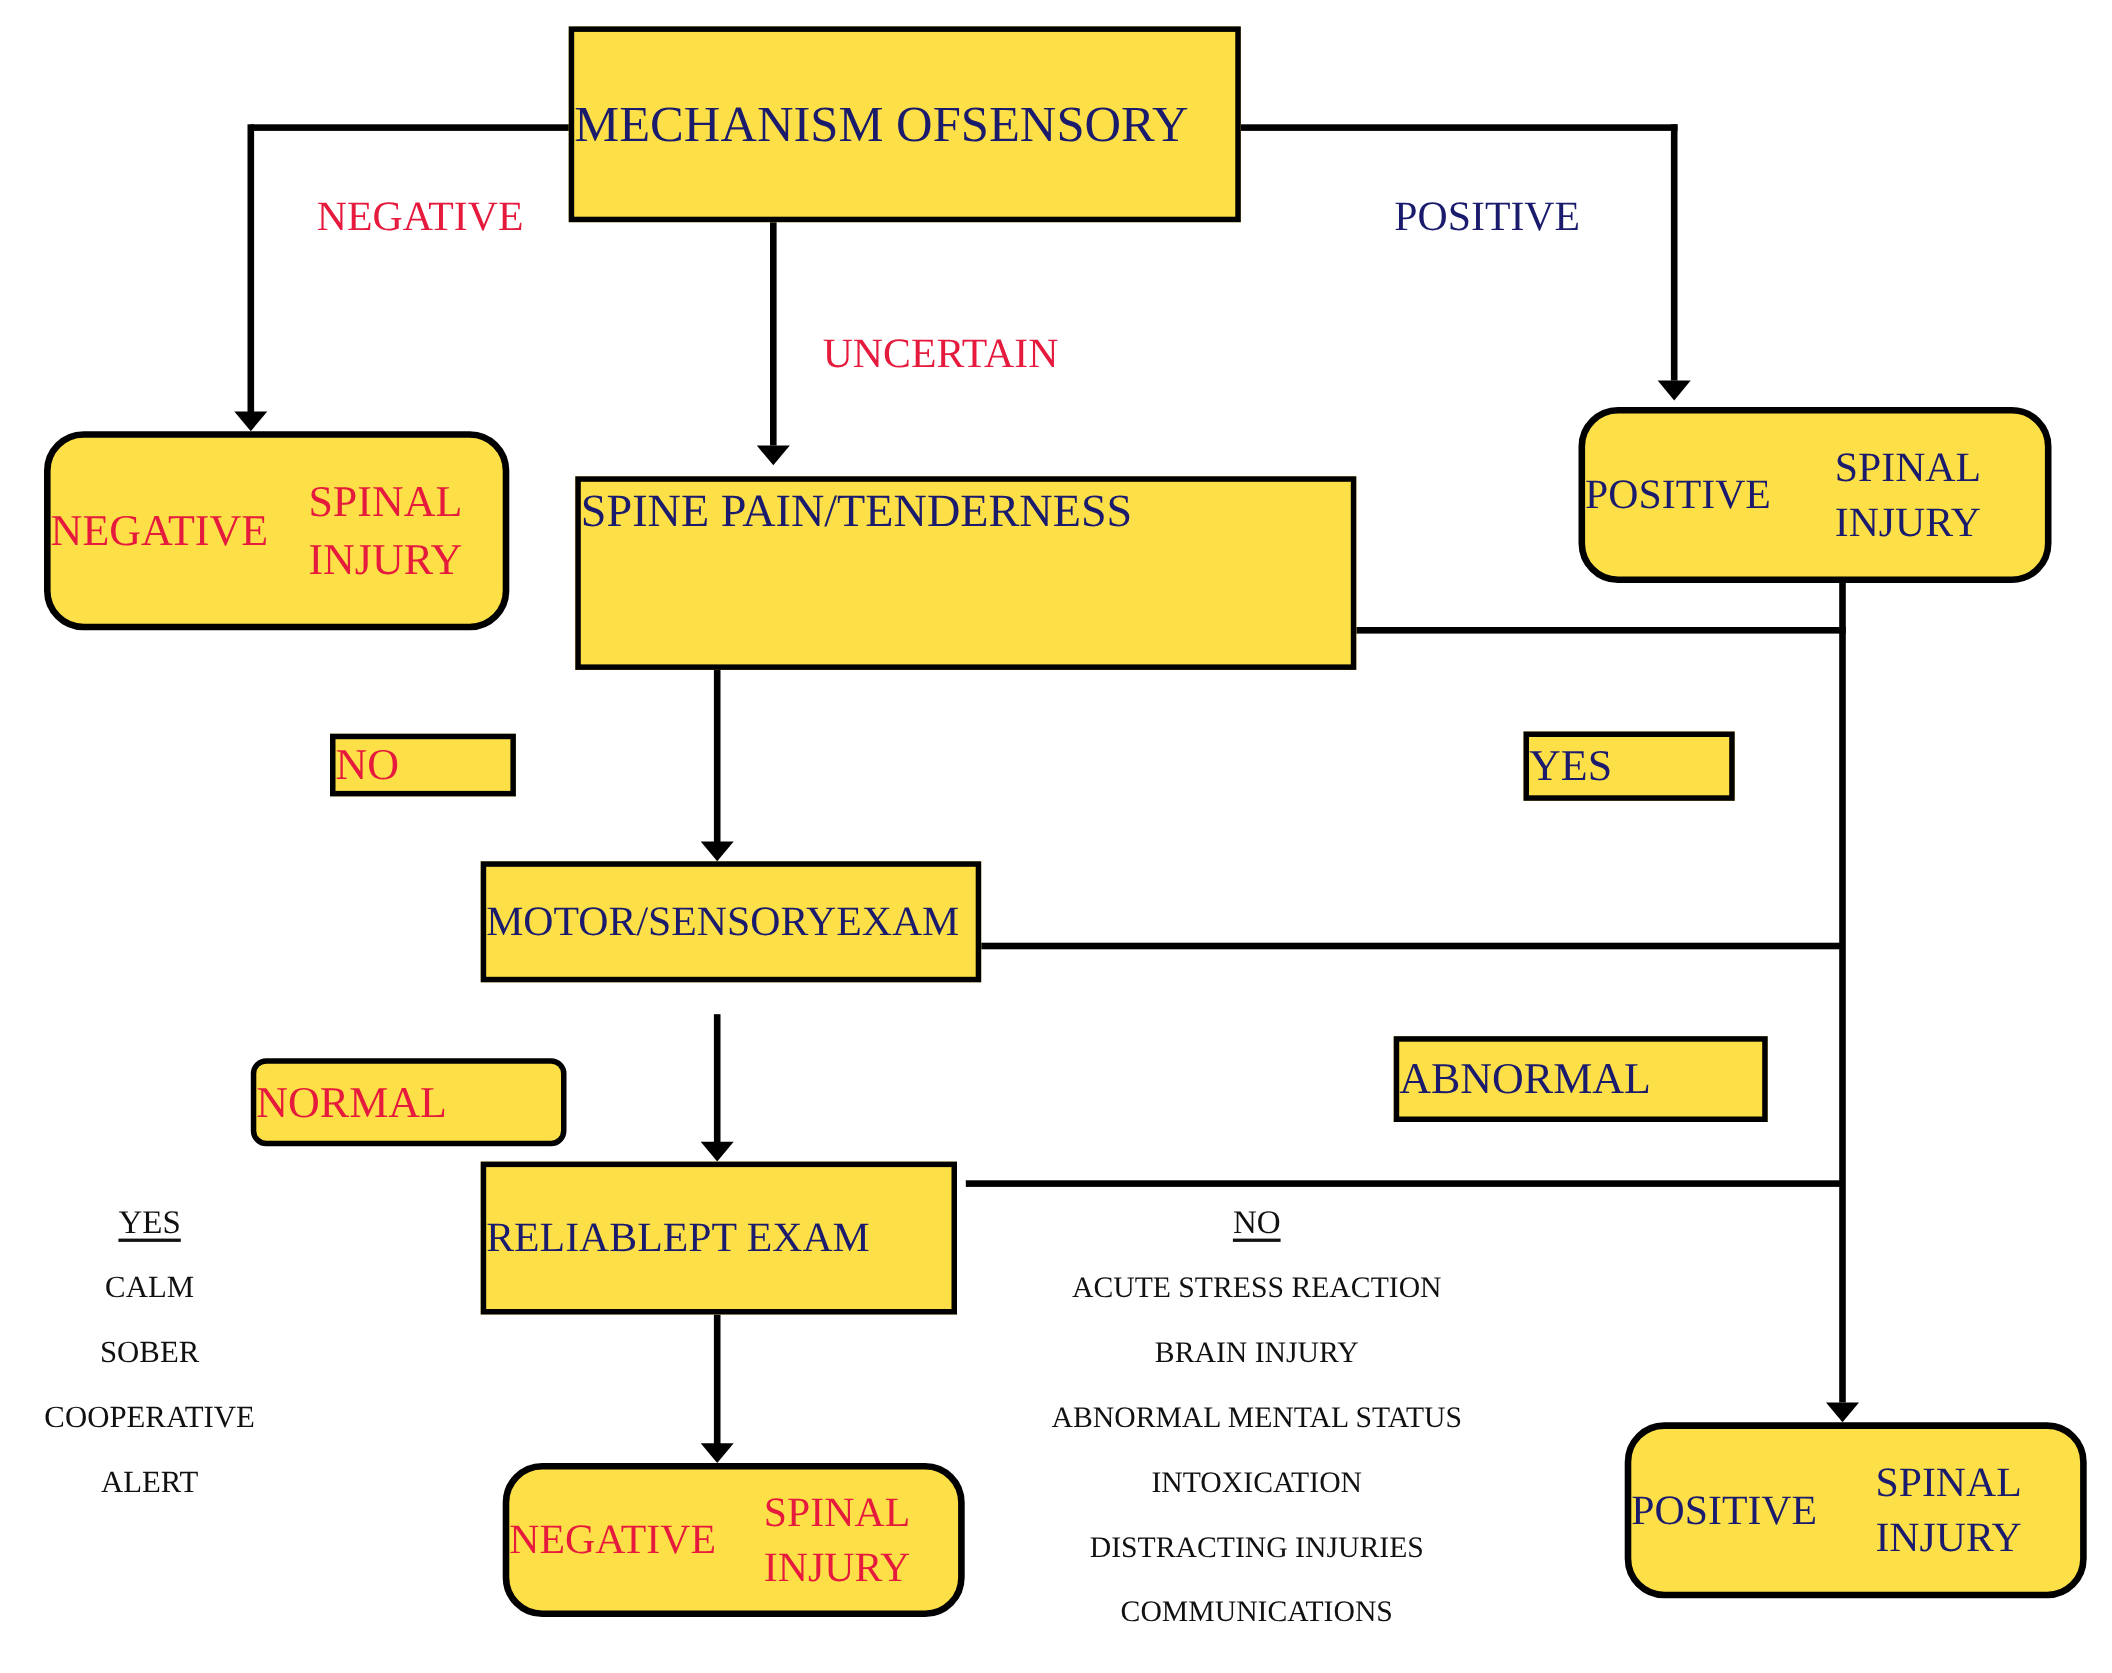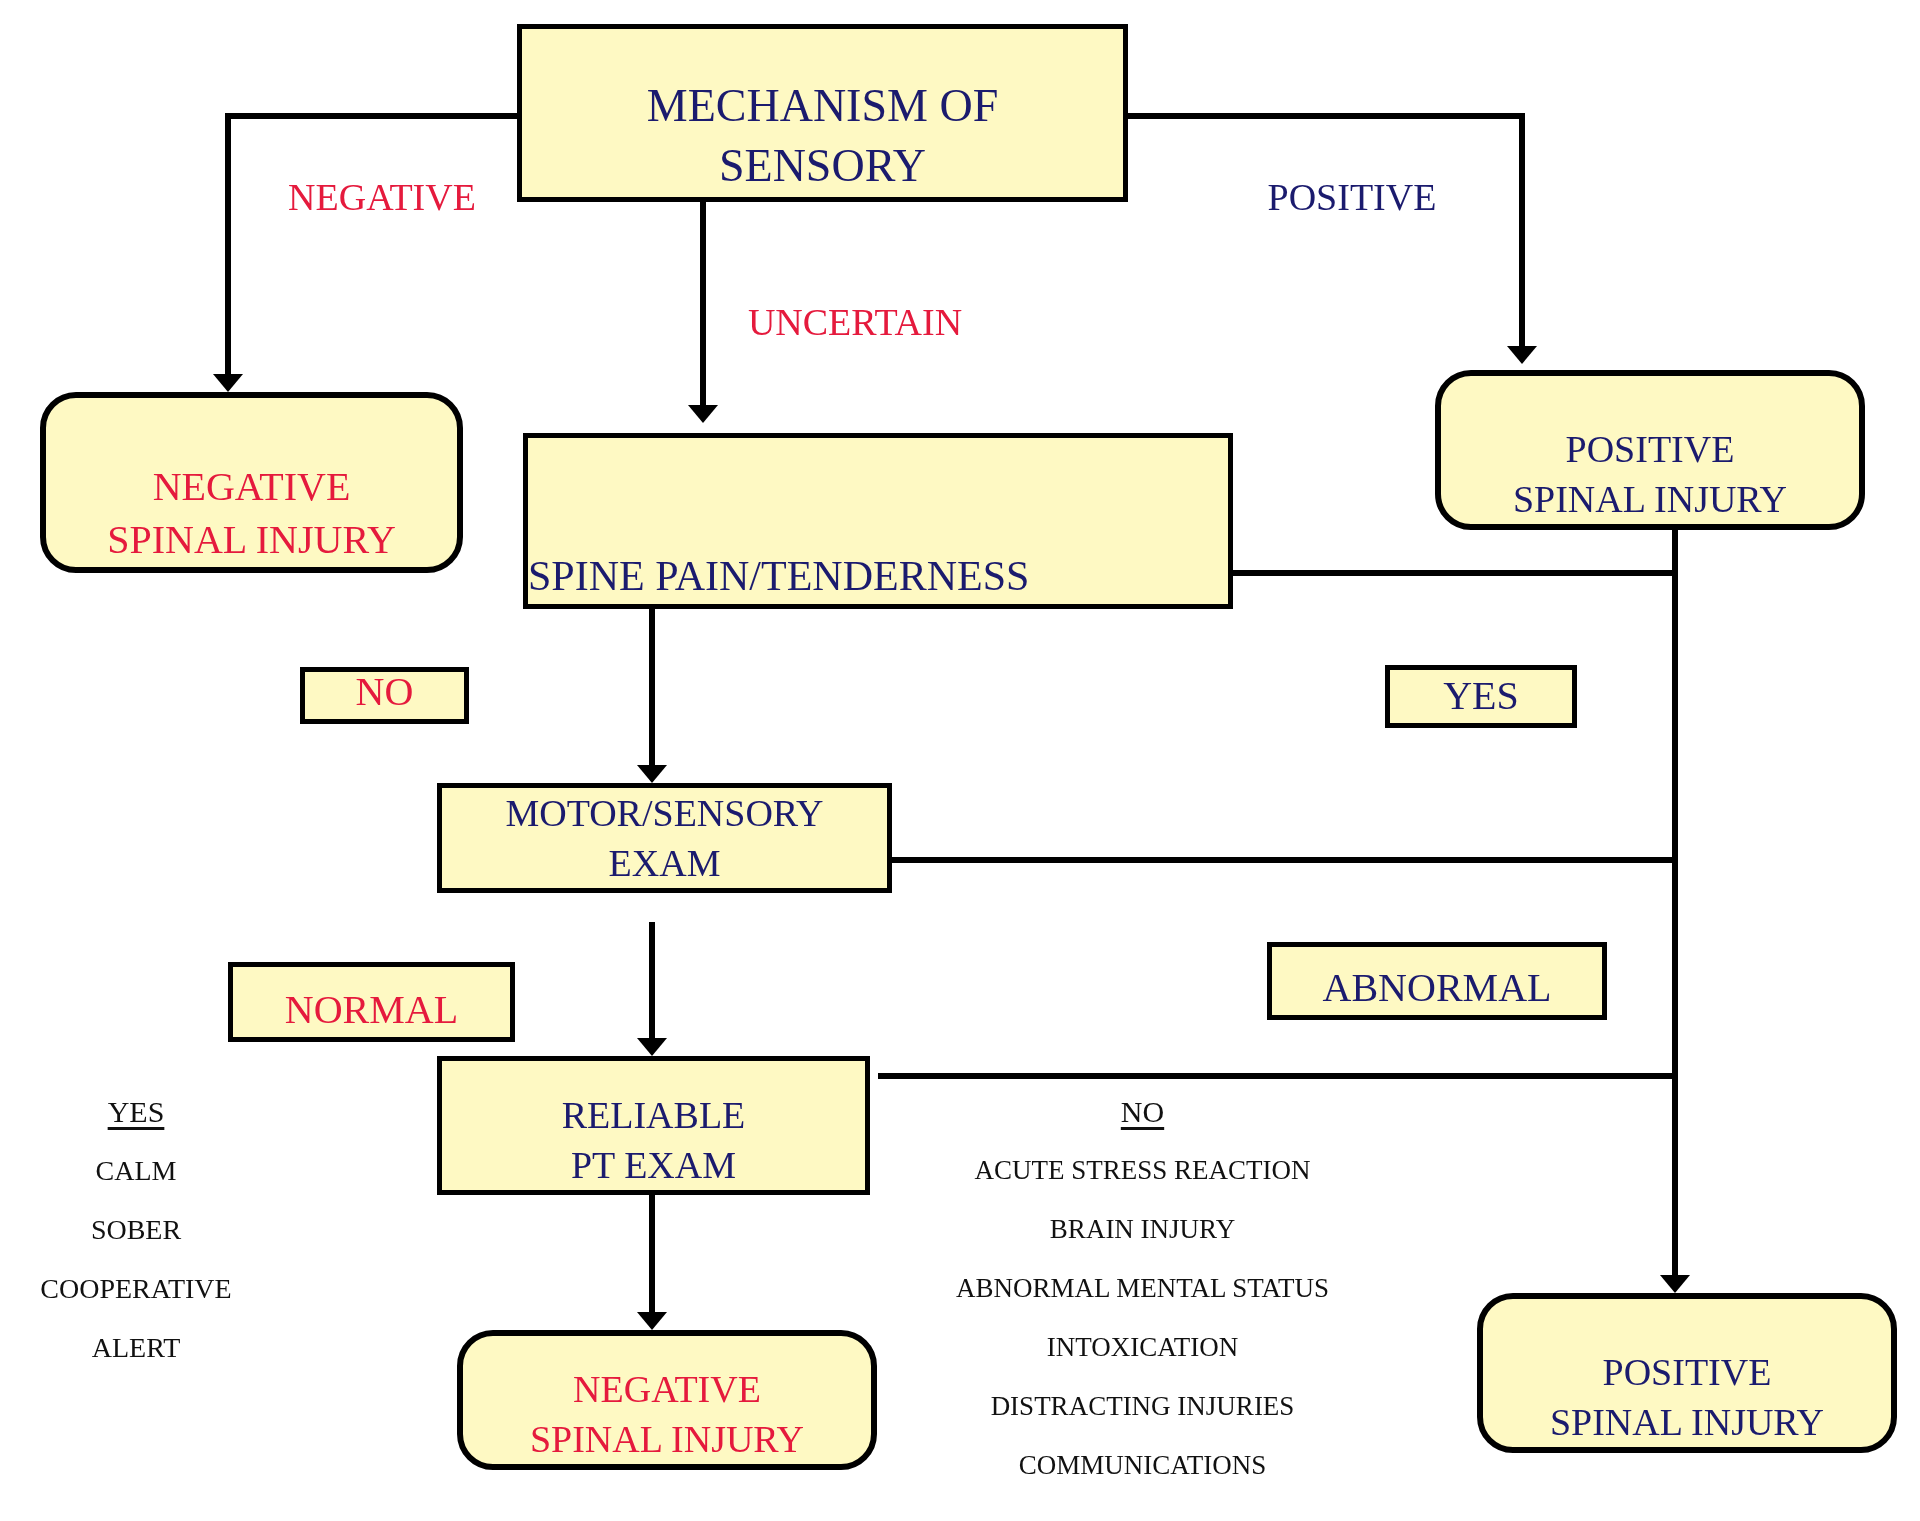--- a/index.html
+++ b/index.html
@@ -13,26 +13,25 @@
     position:relative;
     width:1920px;
     height:1521px;
     background:#ffffff;
     font-family:"Liberation Serif","DejaVu Serif",serif;
     overflow:hidden;
   }
   .node{
     position:absolute;
     box-sizing:border-box;
-    background:#fef9c3;
+    background:#fde047;
     border:5px solid var(--line);
     display:flex;
-    flex-direction:column;
     align-items:center;
-    justify-content:flex-end;
+    justify-content:flex-start;
     text-align:center;
     line-height:1.32;
   }
   .rounded{
     border-width:6px;
     border-radius:36px;
   }
   .navy{color:var(--navy);}
   .red{color:var(--red);}
   .lbl{
@@ -120,21 +119,21 @@
   </div>
 
   <div class="node red fs40" style="left:300px;top:667px;width:169px;height:57px;">
     <div>NO</div>
   </div>
 
   <div class="node navy fs40" style="left:1385px;top:665px;width:192px;height:63px;">
     <div>YES</div>
   </div>
 
-  <div class="node red fs40" style="left:228px;top:962px;width:287px;height:80px;">
+  <div class="node red fs40" style="left:228px;top:962px;width:287px;height:80px;border-radius:14px;">
     <div>NORMAL</div>
   </div>
 
   <div class="node navy fs40" style="left:1267px;top:942px;width:340px;height:78px;">
     <div>ABNORMAL</div>
   </div>
 
   <div class="node rounded red fs40" style="left:40px;top:392px;width:423px;height:181px;">
     <div>NEGATIVE</div>
     <div>SPINAL INJURY</div>

